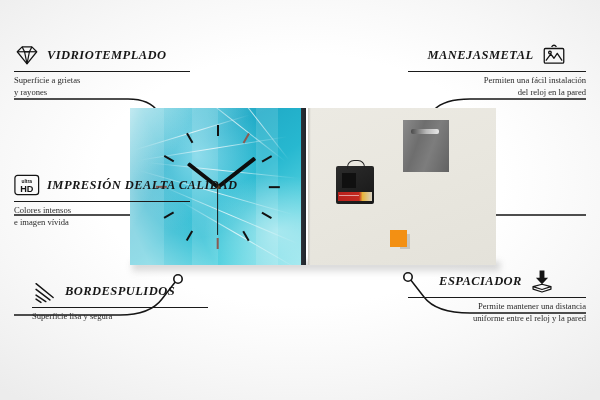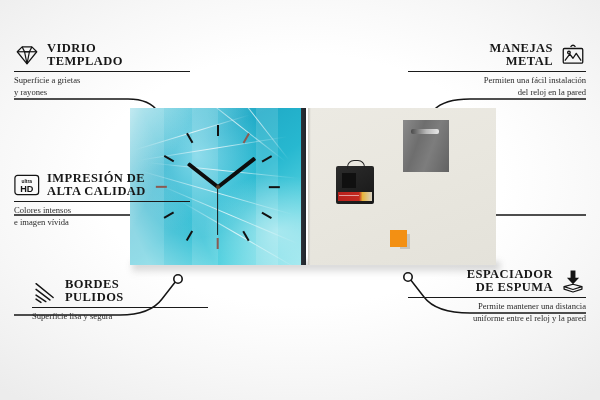--- a/index.html
+++ b/index.html
@@ -12,22 +12,22 @@
     position:relative;width:600px;height:400px;
     background:
       radial-gradient(ellipse 75% 70% at 50% 45%, #ffffff 0%, #ffffff 45%, #f7f7f7 70%, #ececec 100%);
     overflow:hidden;
   }
 
   
   .feat{position:absolute;}
   .feat .head{display:flex;align-items:center;gap:7px;}
   .feat.left .head{justify-content:flex-start;}
-  .feat.right .head{justify-content:flex-end;}
-  .titles{display:flex;flex-direction:column;line-height:1.04;}
+  .feat.right .head{justify-content:center;}
+  .titles{display:flex;flex-direction:row;line-height:1.04;font-style:italic;}
   .t1,.t2{
     font-family:"Liberation Serif", serif;
     font-weight:700;
     font-size:12.5px;
     letter-spacing:.45px;
     color:#171717;
     white-space:nowrap;
     font-variant:small-caps;
     text-transform:uppercase;
   }
@@ -272,21 +272,20 @@
     <div class="rule"></div>
     <div class="desc">Permiten una fácil instalación
 del reloj en la pared</div>
   </div>
 
 
   <div class="feat right" id="f-espaciador">
     <div class="head">
       <span class="titles">
         <span class="t1">Espaciador</span>
-        <span class="t2">de Espuma</span>
       </span>
       <span class="ico">
         <svg viewBox="0 0 32 32">
           <path d="M13 3 h6 v9 h4.5 L16 20 L8.5 12 H13 Z" fill="#141414"></path>
           <g fill="none" stroke="#141414" stroke-width="1.5" stroke-linejoin="round">
             <path d="M16 20 L27 23 L16 26.5 L5 23 Z"></path>
             <path d="M5 23 v3 L16 29.5 L27 26 v-3"></path>
           </g>
         </svg>
       </span>

